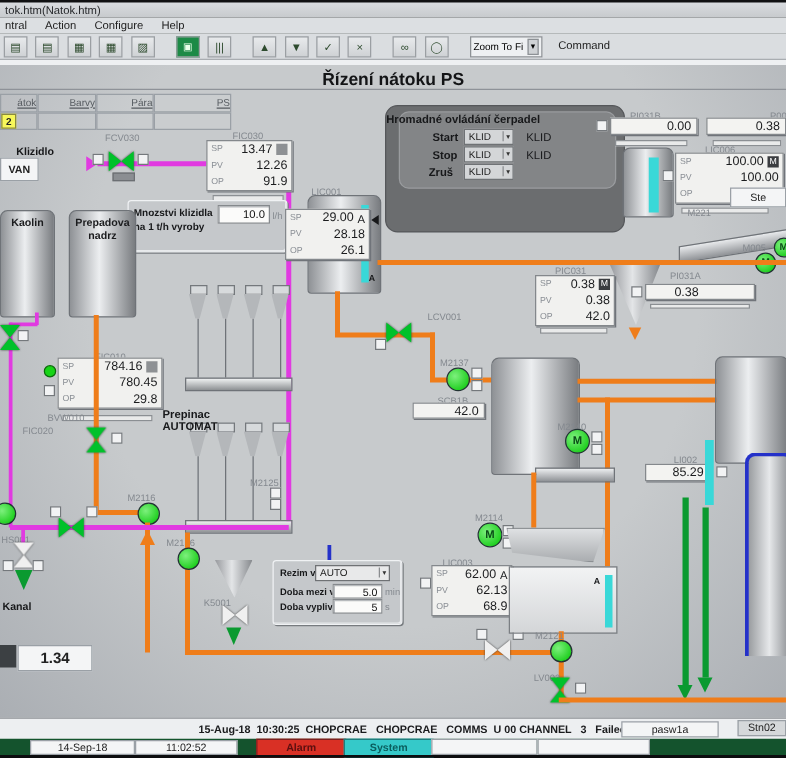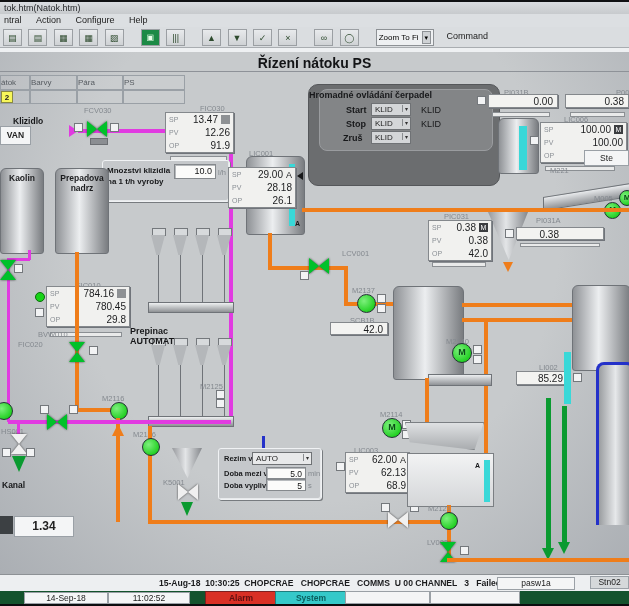--- a/index.html
+++ b/index.html
@@ -16,21 +16,21 @@
   .combo{display:inline-flex;height:15px;border:1px solid #8d9195;background:#eef0f2;font-size:8px;align-items:center;padding:0 2px;vertical-align:top;}
   .combo .dd{display:inline-block;margin-left:3px;border:1px solid #8d9195;background:#cfd2d5;font-size:7px;line-height:11px;padding:0 2px;}
   #cmdlabel{display:inline-block;font-size:9px;color:#222;margin-left:8px;line-height:15px;vertical-align:top;}
   #lightstrip{top:48px;height:4px;background:#eef0f2;}
   
   #hmi{position:absolute;left:0;top:52px;width:629px;height:526px;background:radial-gradient(ellipse at 50% 35%,#c7cacc 55%,#aaaeb3 100%);overflow:hidden;}
   .lb{position:absolute;color:#17181a;font-weight:bold;font-size:8.5px;white-space:nowrap;}
   .lg{position:absolute;color:#84898f;font-size:7.5px;white-space:nowrap;}
   .scr-title{position:absolute;top:3px;left:0;right:0;text-align:center;font-weight:bold;font-size:14px;color:#131416;}
   .rule{position:absolute;left:0;top:19px;width:629px;height:1px;background:#8e9298;}
-  .cell{position:absolute;border:1px solid #9aa0a6;box-sizing:border-box;font-size:8px;color:#565b60;text-align:left;line-height:13px;background:rgba(255,255,255,0.06);}
+  .cell{position:absolute;border:1px solid #9aa0a6;box-sizing:border-box;font-size:8px;color:#565b60;text-align:right;line-height:13px;background:rgba(255,255,255,0.06);text-decoration:underline;}
   .ycell{position:absolute;background:#f7f75a;border:1px solid #8a8a40;box-sizing:border-box;font-size:8px;font-weight:bold;text-align:center;line-height:11px;color:#222;}
   
   .ph,.pv{position:absolute;}
   .orange{background:#ef7d1a;} .mag{background:#e13ae1;} .grn{background:#0a9a30;}
   .cyn{background:#39d8d8;} .blu{background:#2431c9;}
   .arr{position:absolute;width:0;height:0;}
   
   .vlv{position:absolute;width:20px;height:16px;filter:drop-shadow(0 0 1px #444);}
   .vlv .l,.vlv .r{position:absolute;top:0;width:0;height:0;border-top:8px solid transparent;border-bottom:8px solid transparent;}
   .vlv .l{left:0;border-left:10px solid var(--c,#00c12a);}
@@ -144,21 +144,21 @@
     <div class="pv mag" style="left:229px;top:77px;width:4px;height:293px;"></div>
     <div class="lg" style="left:84px;top:54px;">FCV030</div>
     <div class="vlv" style="left:87px;top:69px;--c:#00c12a;">
         <span class="l"></span>
         <span class="r"></span>
       </div>
     <div style="position:absolute;left:90px;top:86px;width:16px;height:5px;background:#8b8e92;border:1px solid #6c6f73;"></div>
     <div class="tag" style="left:74px;top:71px;"></div>
     <div class="tag" style="left:110px;top:71px;"></div>
 
-    <div class="lg" style="left:200px;top:52px;">FIC030</div>
+    <div class="lg" style="left:186px;top:52px;">FIC030</div>
     <div class="ibox" style="left:165px;top:60px;width:67px;">
       <div class="irow">
           <span class="k">SP</span>
           <span class="v">
             <span>13.47</span>
             <i class="bdg g"></i>
           </span>
         </div>
       <div class="irow">
           <span class="k">PV</span>

